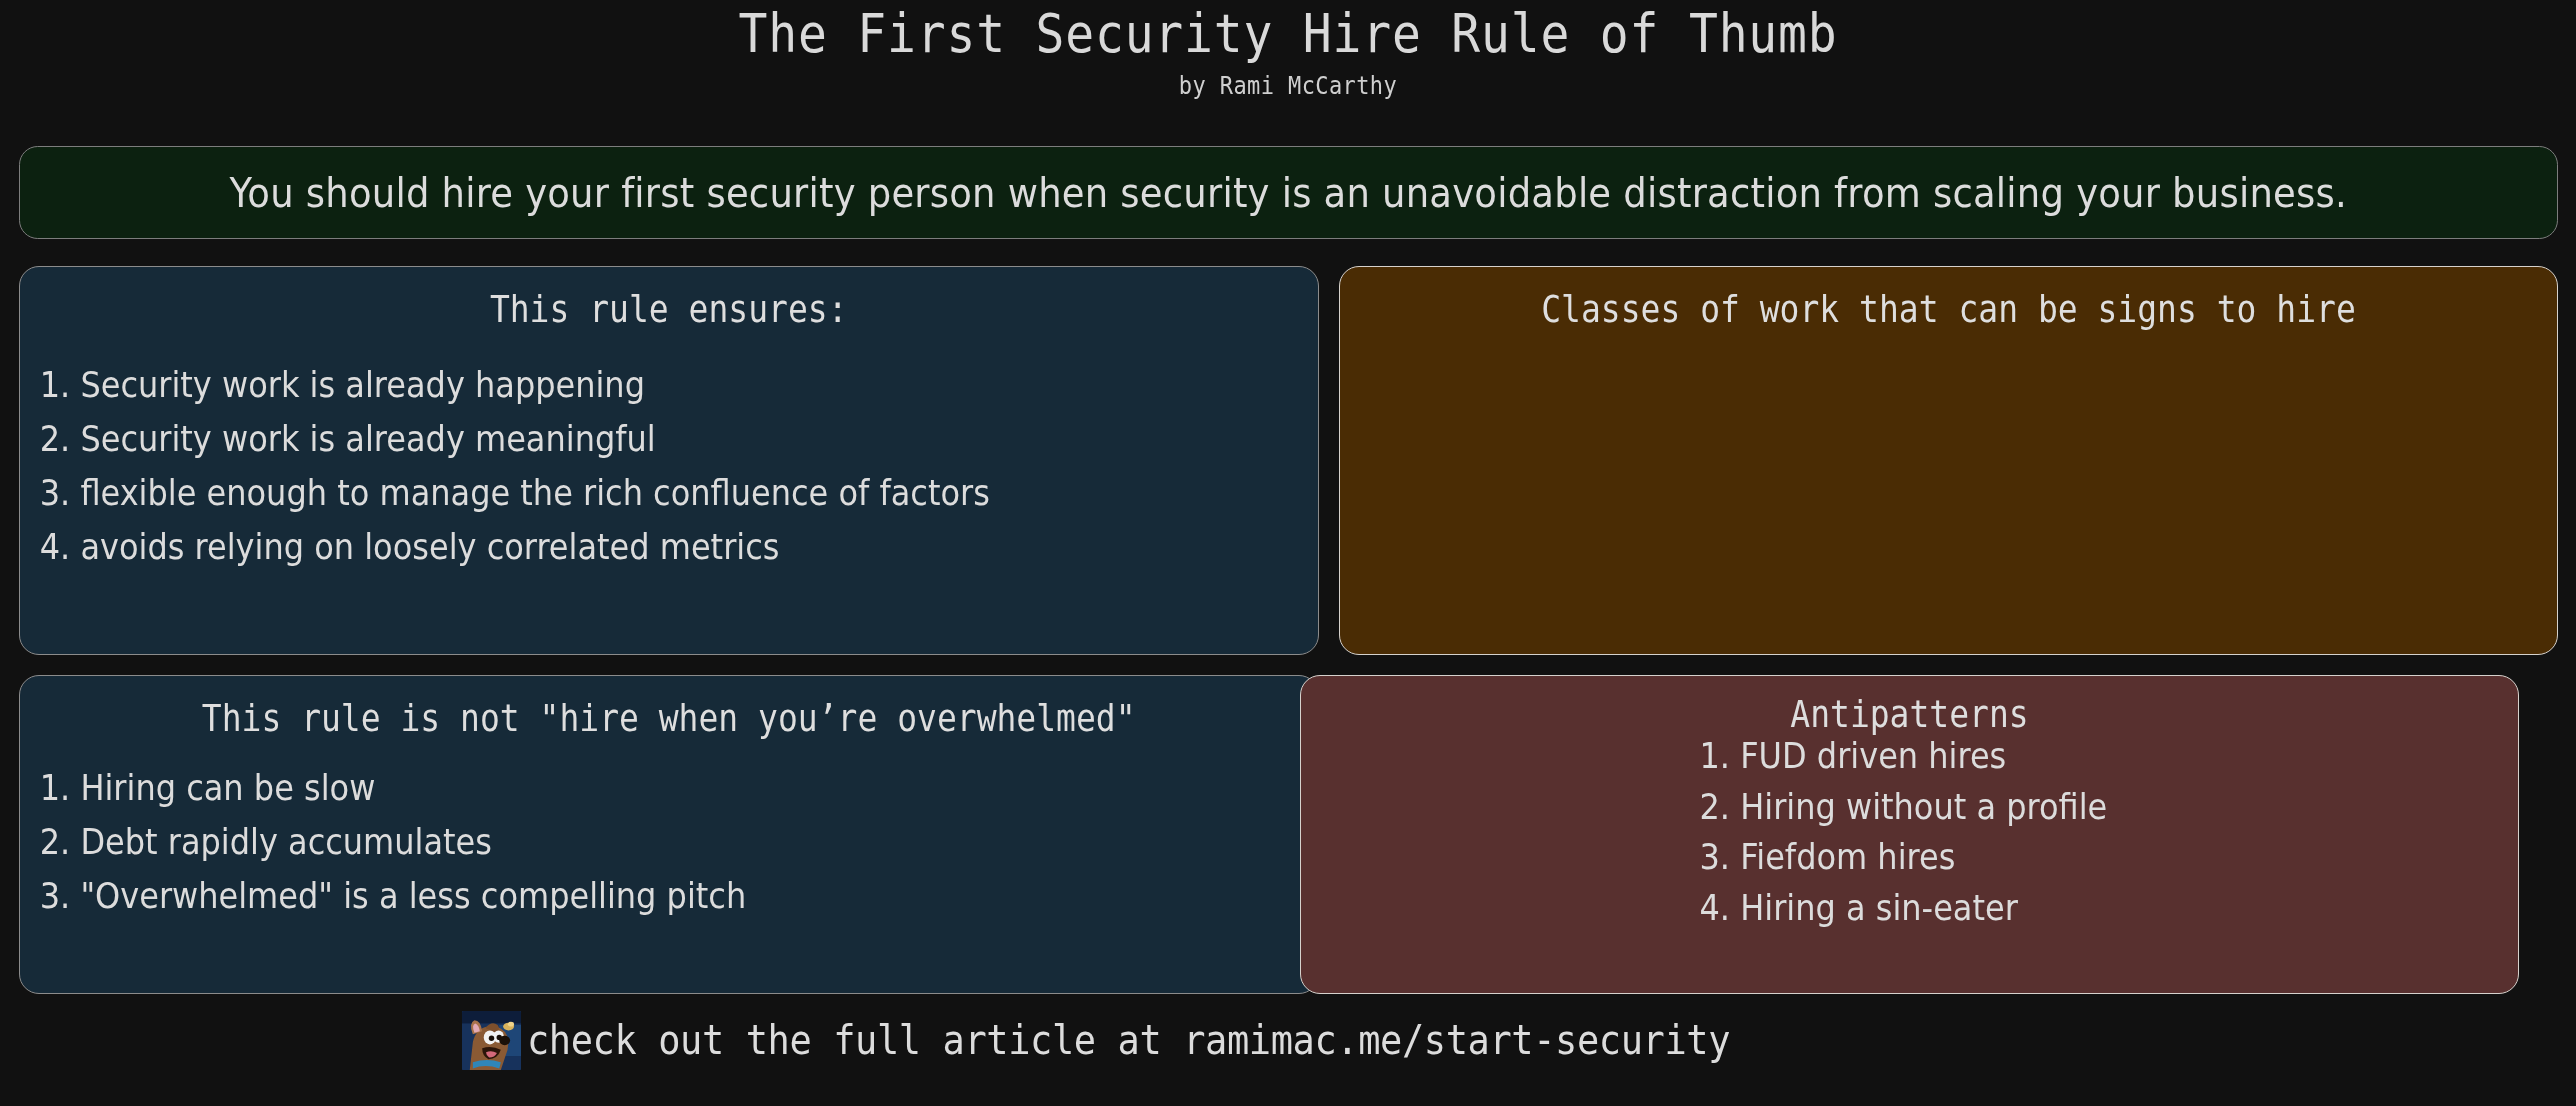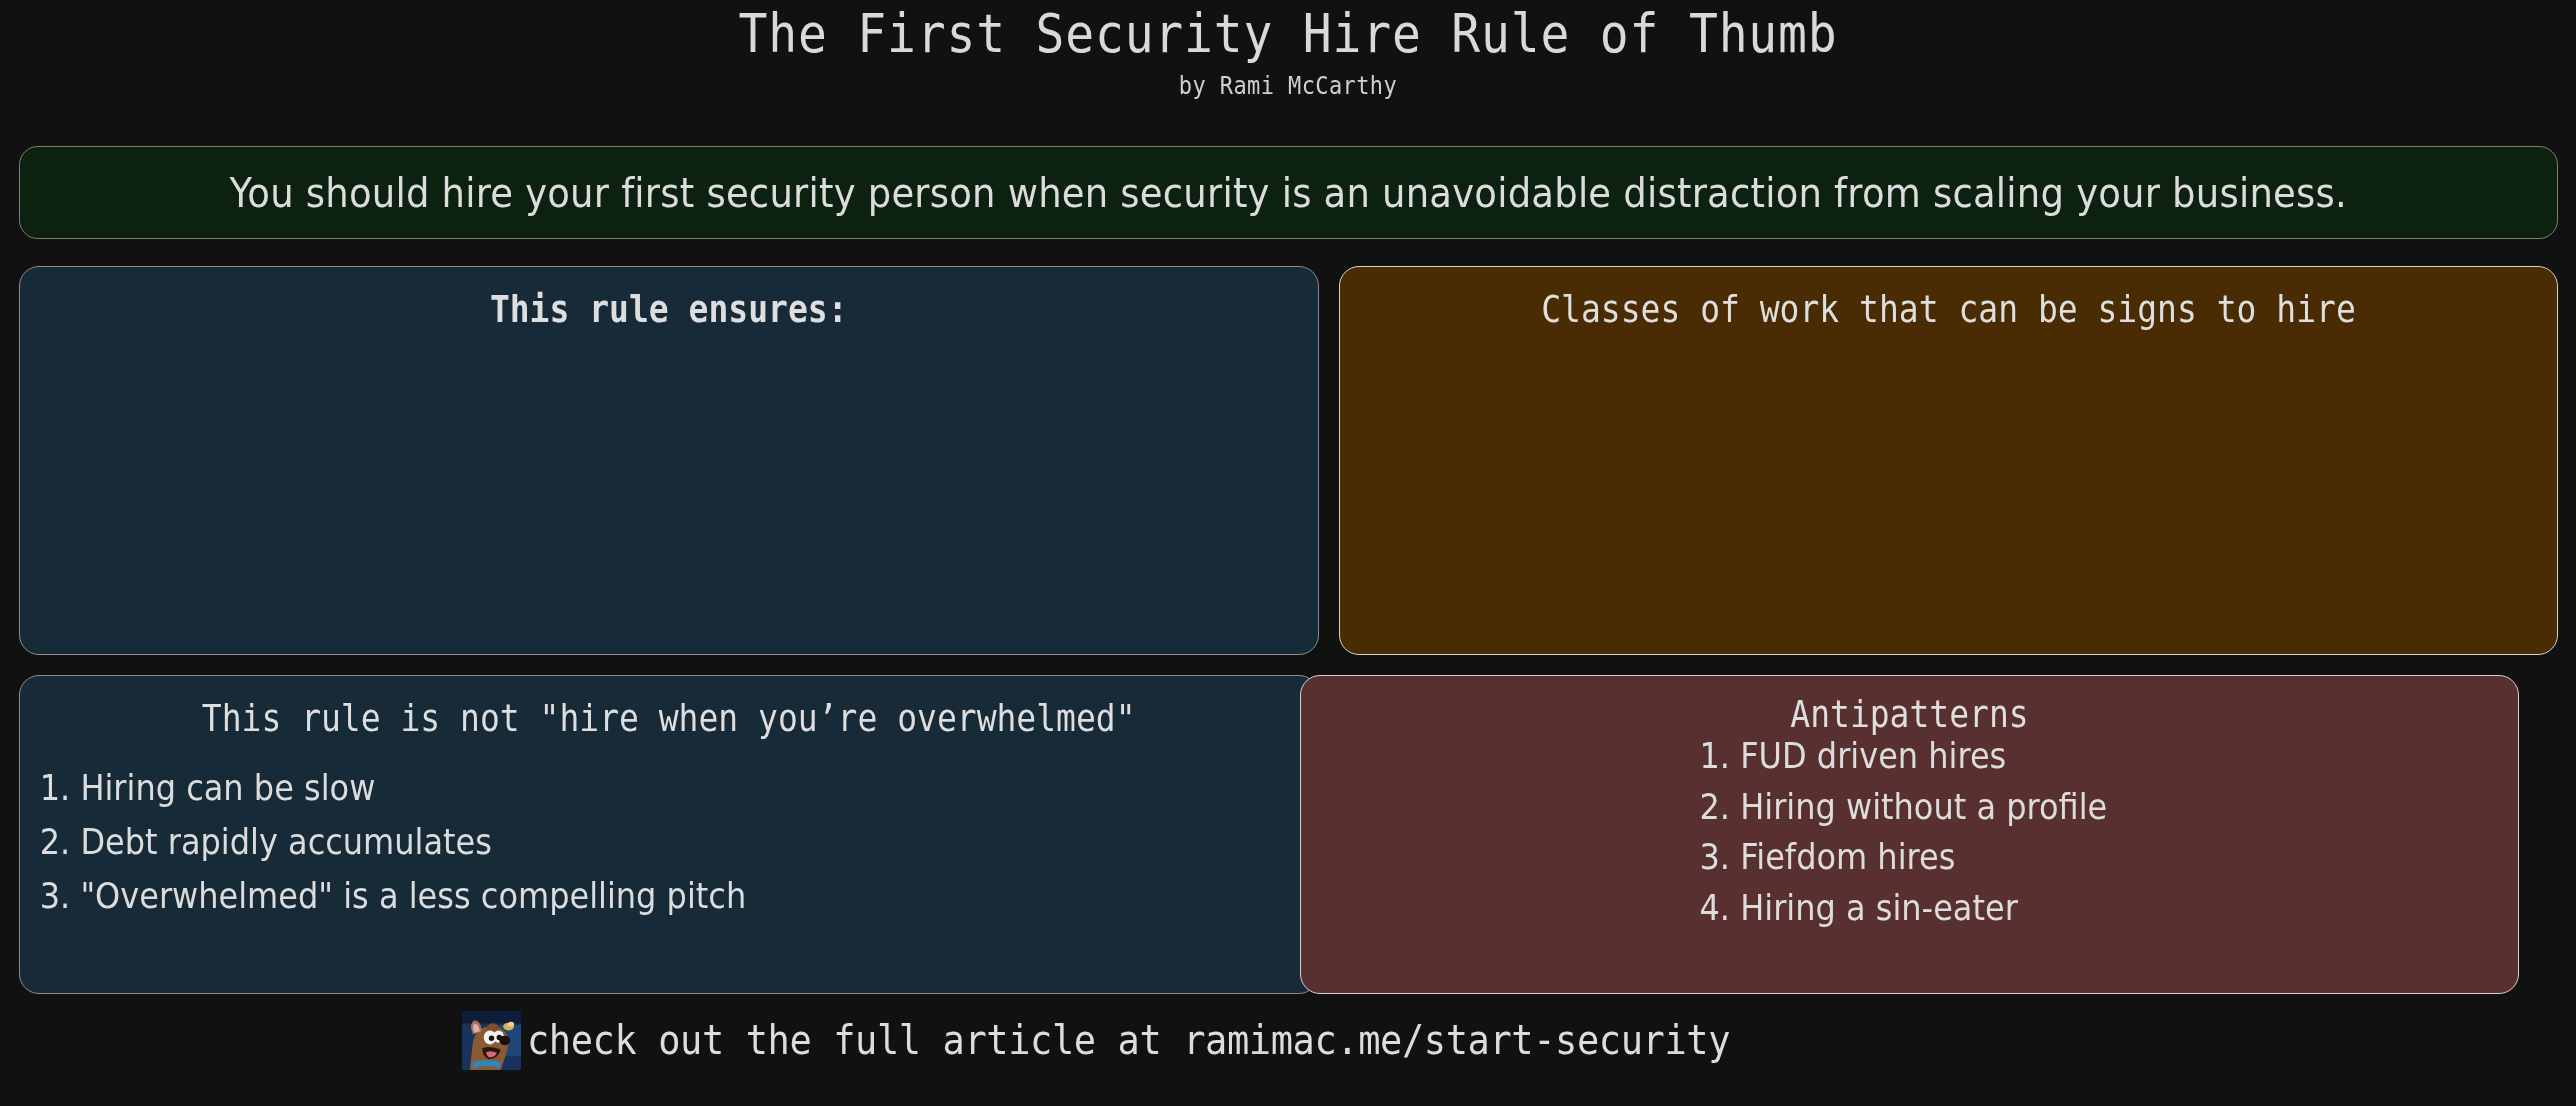--- a/index.html
+++ b/index.html
@@ -103,21 +103,20 @@
     white-space: nowrap;
   }
 
   
   #card-ensures {
     left: 18.7px;
     top: 266px;
     width: 1300px;
     height: 389px;
     background: #162a38;
-    font-weight: bold;
   }
   #card-ensures .card-list { margin-top: 40px; }
   #card-ensures .card-list li { margin-bottom: 22px; }
 
   
   #card-signs {
     left: 1339px;
     top: 266px;
     width: 1219px;
     height: 389px;
@@ -201,20 +200,26 @@
   <div id="page-title">The First Security Hire Rule of Thumb</div>
   <div id="page-byline">by Rami McCarthy</div>
 </div>
 
 <div id="banner">
   <div id="banner-text">You should hire your first security person when security is an unavoidable distraction from scaling your business.</div>
 </div>
 
 <div class="card" id="card-ensures">
   <div class="card-title">This rule ensures:</div>
+  <ul class="card-list">
+    <li>1. Security work is already happening</li>
+    <li>2. Security work is already meaningful</li>
+    <li>3. flexible enough to manage the rich confluence of factors</li>
+    <li>4. avoids relying on loosely correlated metrics</li>
+  </ul>
 </div>
 
 <div class="card" id="card-signs">
   <div class="card-title">Classes of work that can be signs to hire</div>
 </div>
 
 <div class="card" id="card-not">
   <div class="card-title">This rule is not "hire when you’re overwhelmed"</div>
   <ul class="card-list">
     <li>1. Hiring can be slow</li>

